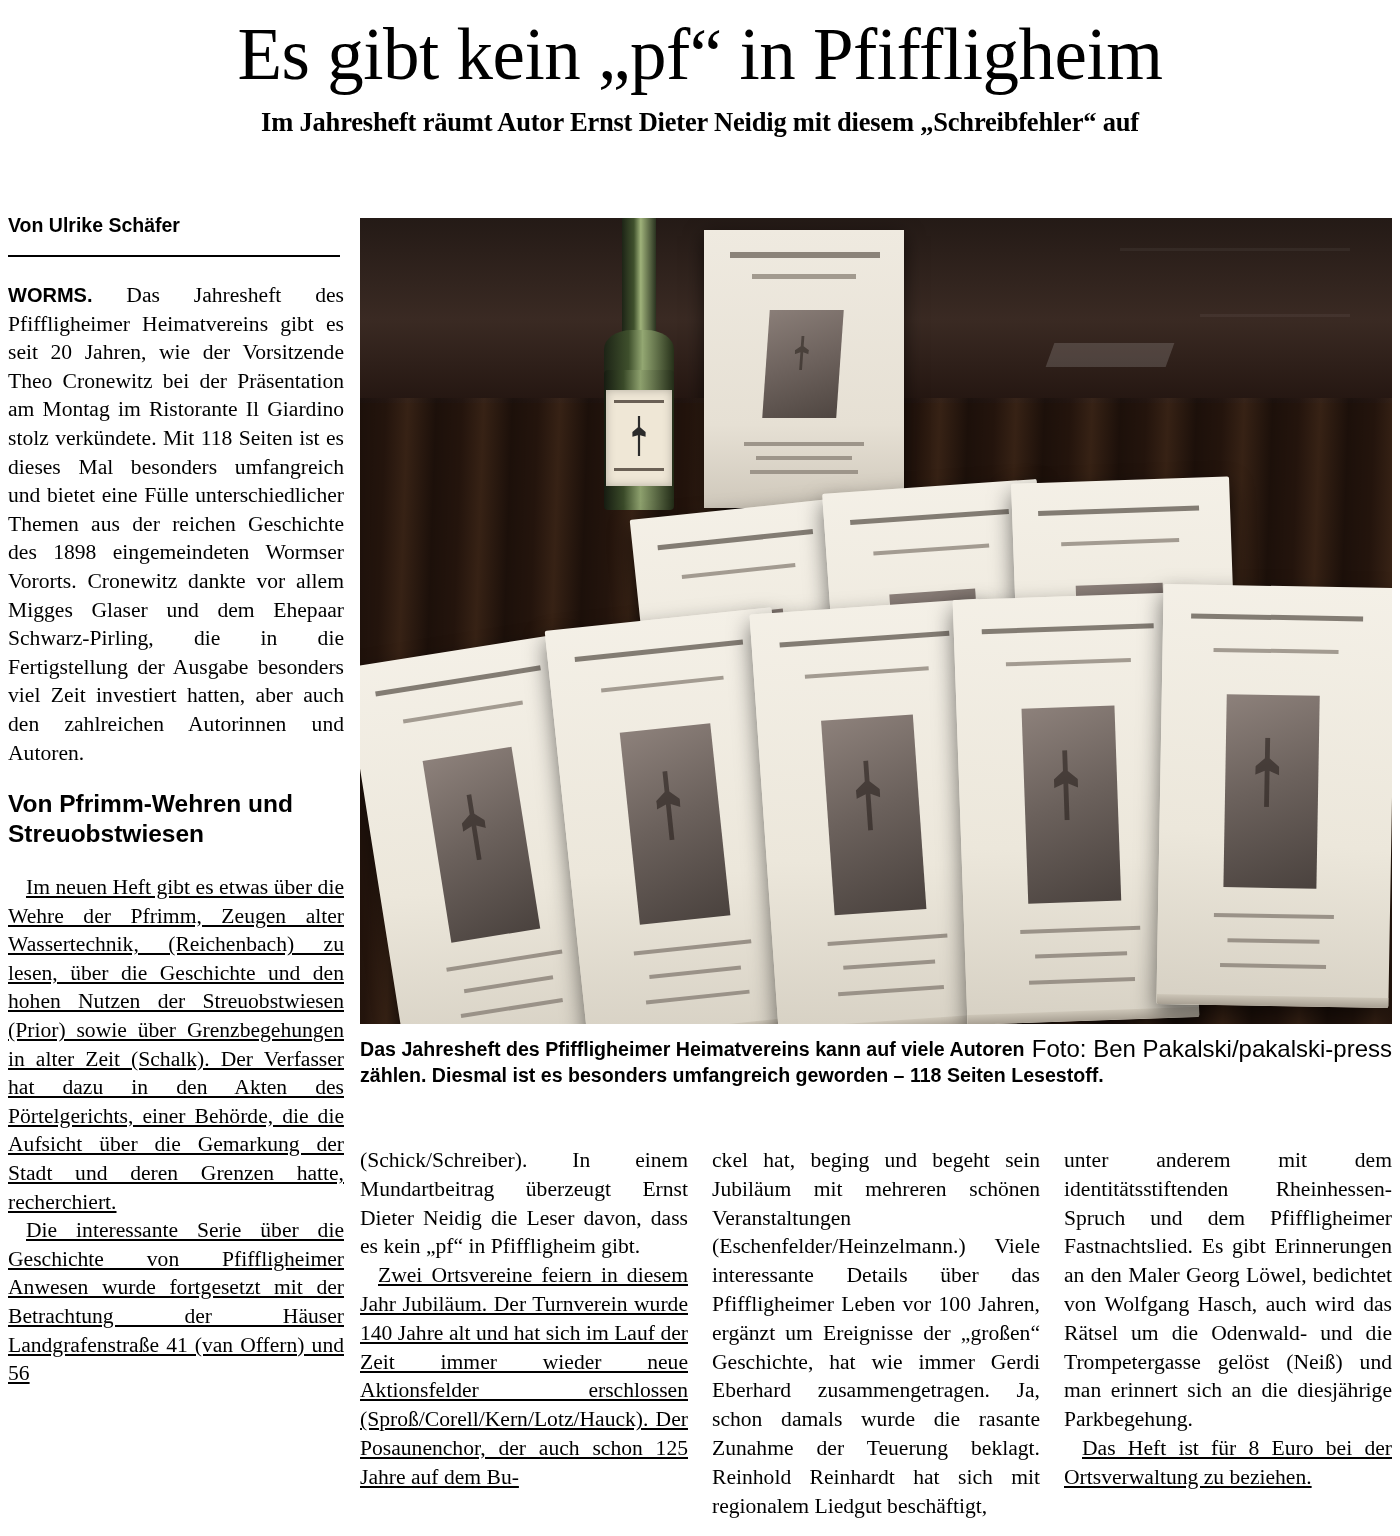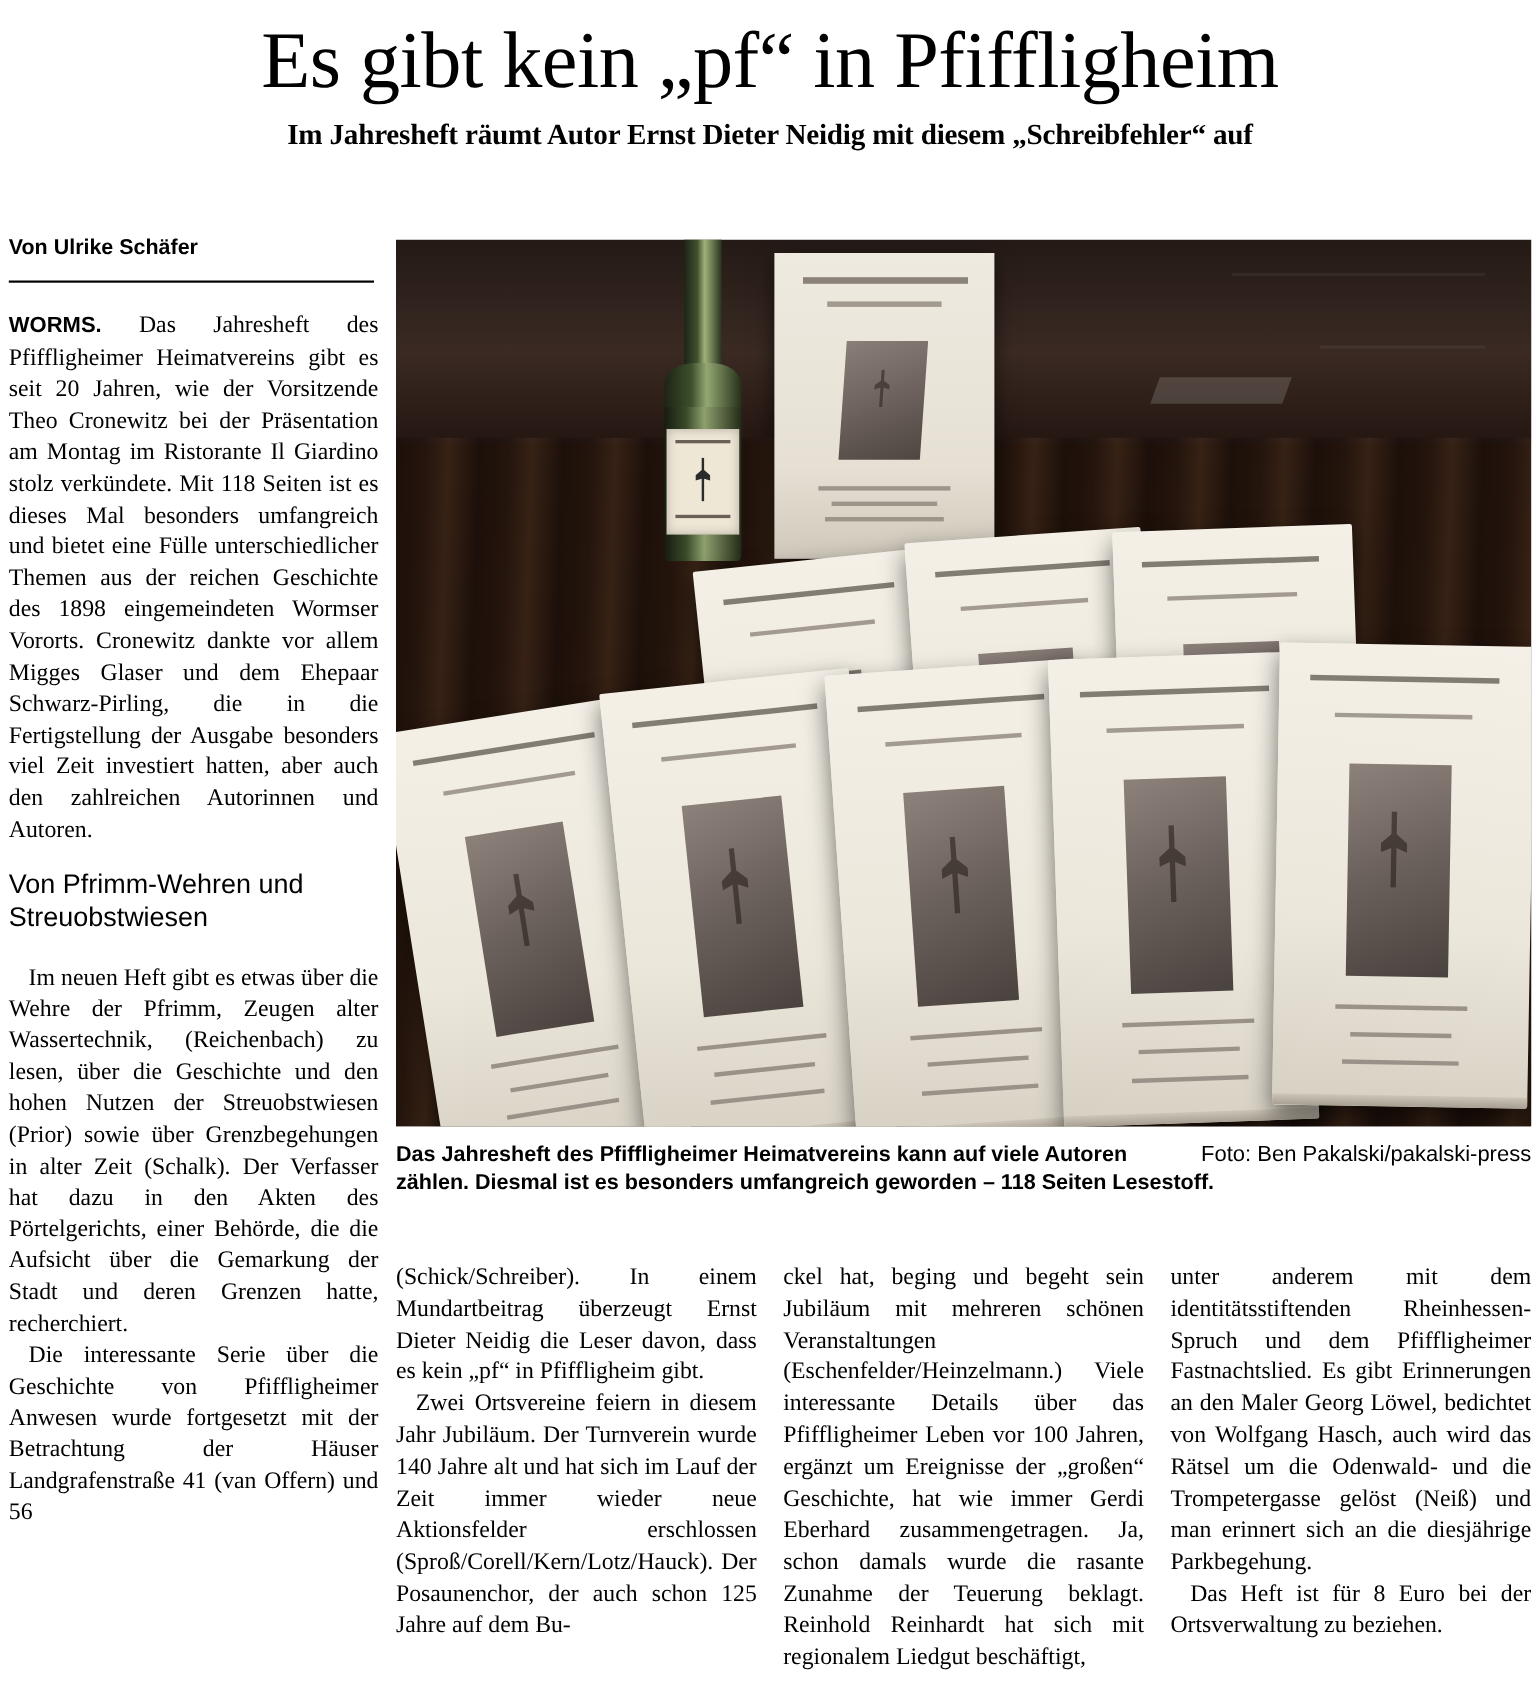--- a/index.html
+++ b/index.html
@@ -75,30 +75,31 @@
     text-align: justify;
     text-justify: inter-word;
     hyphens: manual;
     margin-top: 24px;
   }
   .bodytext p {
     margin: 0;
   }
   .bodytext p.indent {
     text-indent: 18px;
+    text-decoration: underline;
   }
   .dropcity {
     font-family: "Liberation Sans", sans-serif;
     font-weight: bold;
     font-size: 20px;
   }
 
   .subsec {
     font-family: "Liberation Sans", sans-serif;
-    font-weight: normal;
+    font-weight: bold;
     font-size: 24.5px;
     line-height: 30px;
     margin: 22px 0 12px 0;
   }
 
   
   .photo-wrap {
     position: absolute;
     left: 352px;
     top: 4px;
@@ -233,21 +234,21 @@
   .caption {
     font-family: "Liberation Sans", sans-serif;
     font-size: 19.6px;
     font-weight: bold;
     line-height: 26px;
     margin-top: 12px;
     width: 1032px;
   }
   .credit {
     font-family: "Liberation Sans", sans-serif;
-    font-size: 20px;
+    font-size: 24px;
     font-weight: normal;
     float: right;
   }
 
   
   .lower {
     position: absolute;
     left: 352px;
     top: 908px;
     width: 1032px;

